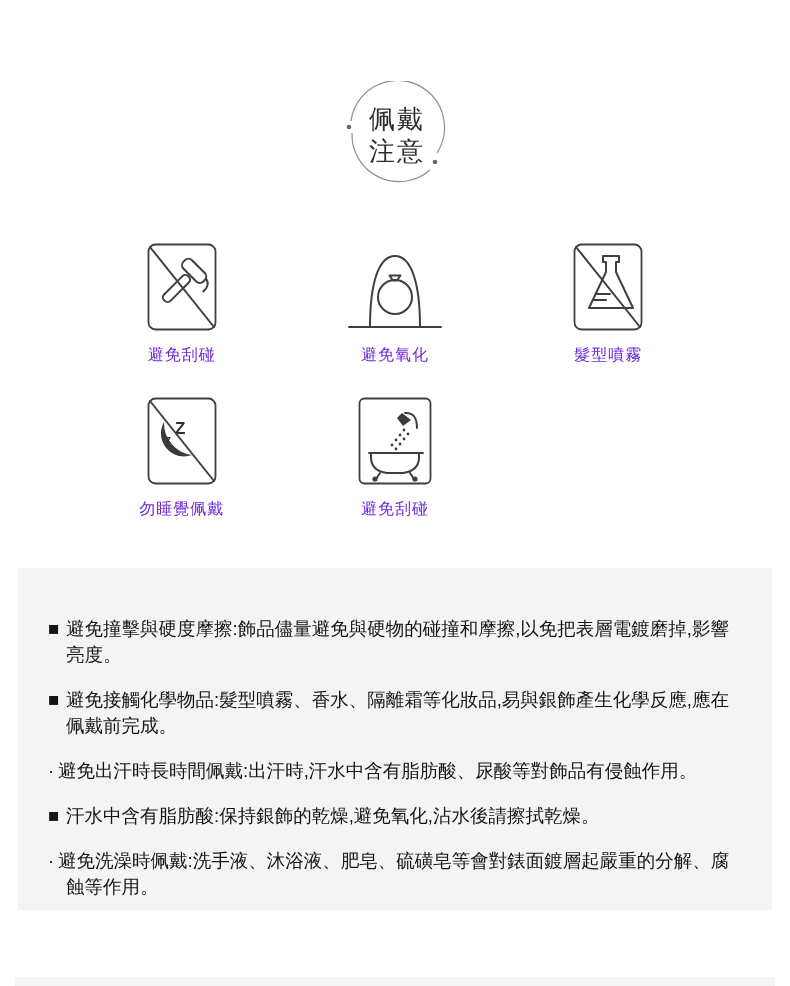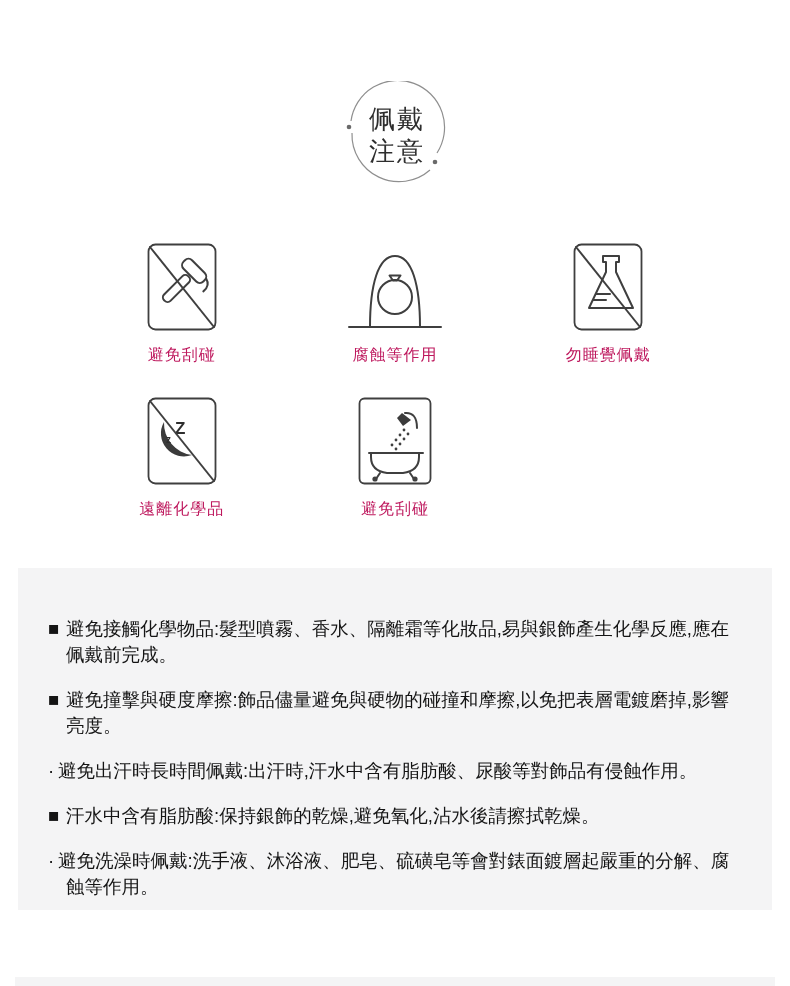--- a/index.html
+++ b/index.html
@@ -14,21 +14,21 @@
   .badge-text{
     position:absolute;inset:0;display:flex;flex-direction:column;align-items:center;justify-content:center;
     font-size:26px;line-height:1.22;color:#2e2e2e;font-weight:500;letter-spacing:2px;
   }
   
   .icon-row{position:absolute;left:75px;width:640px;display:grid;grid-template-columns:repeat(3,1fr);}
   .icon-row.row1{top:243px;}
   .icon-row.row2{top:397px;}
   .icon-cell{display:flex;flex-direction:column;align-items:center;}
   .icon-cell svg{display:block;}
-  .icon-label{margin-top:14px;font-size:16px;color:#be185d;letter-spacing:1px;white-space:nowrap;}
+  .icon-label{margin-top:14px;font-size:16px;color:#6d28d9;letter-spacing:1px;white-space:nowrap;}
   .ico{stroke:#3f3f3f;fill:none;stroke-width:2;stroke-linecap:round;stroke-linejoin:round;}
   .ico-thin{stroke:#3f3f3f;fill:none;stroke-width:1.8;}
   .ico-fill{fill:#3b3b3b;stroke:none;}
   
   .panel{
     position:absolute;left:18px;top:568px;width:754px;height:342px;background:#f4f4f5;
     box-sizing:border-box;padding:48px 28px 0 30px;
   }
   .panel p{
     margin:0 0 19px 0;font-size:18.5px;line-height:26px;color:#141414;
@@ -71,46 +71,46 @@
       <span class="icon-label">避免刮碰</span>
     </div>
 
     <div class="icon-cell">
       <svg width="96" height="88" viewBox="0 0 96 88">
         <line class="ico" x1="2" y1="84" x2="94" y2="84"></line>
         <path class="ico" d="M23 84 C23 42 31 13 48 13 C65 13 73 42 73 84"></path>
         <circle class="ico" cx="48" cy="54" r="17"></circle>
         <path class="ico" d="M42.5 32.5 L53.5 32.5 L50 37.5 L46 37.5 Z"></path>
       </svg>
-      <span class="icon-label">腐蝕等作用</span>
+      <span class="icon-label">避免氧化</span>
     </div>
 
     <div class="icon-cell">
       <svg width="70" height="88" viewBox="0 0 70 88">
         <rect class="ico-thin" x="1.5" y="1.5" width="67" height="85" rx="7"></rect>
         <path class="ico" d="M30 13 L46 13 L46 19 L43 19 L43 29 L60 65 L16 65 L33 29 L33 19 L30 19 Z"></path>
         <line class="ico" x1="23" y1="51" x2="37" y2="51"></line>
         <line class="ico" x1="20" y1="57" x2="33" y2="57"></line>
         <line class="ico" x1="3" y1="4" x2="67" y2="84"></line>
       </svg>
-      <span class="icon-label">勿睡覺佩戴</span>
+      <span class="icon-label">髮型噴霧</span>
     </div>
   </div>
 
   <div class="icon-row row2">
 
     <div class="icon-cell">
       <svg width="70" height="88" viewBox="0 0 70 88">
         <rect class="ico-thin" x="1.5" y="1.5" width="67" height="85" rx="7"></rect>
         <path class="ico-fill" d="M17 25 A23 23 0 0 0 45 58 A32 32 0 0 1 17 25 Z"></path>
         <text x="28" y="37" font-size="17" font-weight="700" fill="#2e2e2e">Z</text>
         <text x="19" y="46" font-size="10" font-weight="700" fill="#2e2e2e">z</text>
         <line class="ico" x1="3" y1="4" x2="67" y2="84"></line>
       </svg>
-      <span class="icon-label">遠離化學品</span>
+      <span class="icon-label">勿睡覺佩戴</span>
     </div>
 
 
     <div class="icon-cell">
       <svg width="74" height="88" viewBox="0 0 74 88">
         <rect class="ico-thin" x="1.5" y="1.5" width="71" height="85" rx="5"></rect>
         <path class="ico" d="M59 31 Q59 15 47 16"></path>
         <path class="ico-fill" d="M44 16 L53 23 L45 29 L39 21 Z"></path>
         <g fill="#3f3f3f">
           <circle cx="46" cy="33" r="1.4"></circle>
@@ -127,22 +127,22 @@
         <path class="ico" d="M22 76 L18 82"></path>
         <path class="ico" d="M52 76 L56 82"></path>
         <circle cx="17" cy="82" r="2.6" fill="#3f3f3f"></circle>
         <circle cx="57" cy="82" r="2.6" fill="#3f3f3f"></circle>
       </svg>
       <span class="icon-label">避免刮碰</span>
     </div>
   </div>
 
   <div class="panel">
+    <p><span class="bullet">■</span><span>避免撞擊與硬度摩擦:飾品儘量避免與硬物的碰撞和摩擦,以免把表層電鍍磨掉,影響亮度。</span></p>
     <p><span class="bullet">■</span><span>避免接觸化學物品:髮型噴霧、香水、隔離霜等化妝品,易與銀飾產生化學反應,應在佩戴前完成。</span></p>
-    <p><span class="bullet">■</span><span>避免撞擊與硬度摩擦:飾品儘量避免與硬物的碰撞和摩擦,以免把表層電鍍磨掉,影響亮度。</span></p>
     <p><span class="bullet dot">·</span><span>避免出汗時長時間佩戴:出汗時,汗水中含有脂肪酸、尿酸等對飾品有侵蝕作用。</span></p>
     <p><span class="bullet">■</span><span>汗水中含有脂肪酸:保持銀飾的乾燥,避免氧化,沾水後請擦拭乾燥。</span></p>
     <p><span class="bullet dot">·</span><span>避免洗澡時佩戴:洗手液、沐浴液、肥皂、硫磺皂等會對錶面鍍層起嚴重的分解、腐蝕等作用。</span></p>
   </div>
 
   <div class="next-strip"></div>
 
 </div>
 
 </body></html>

